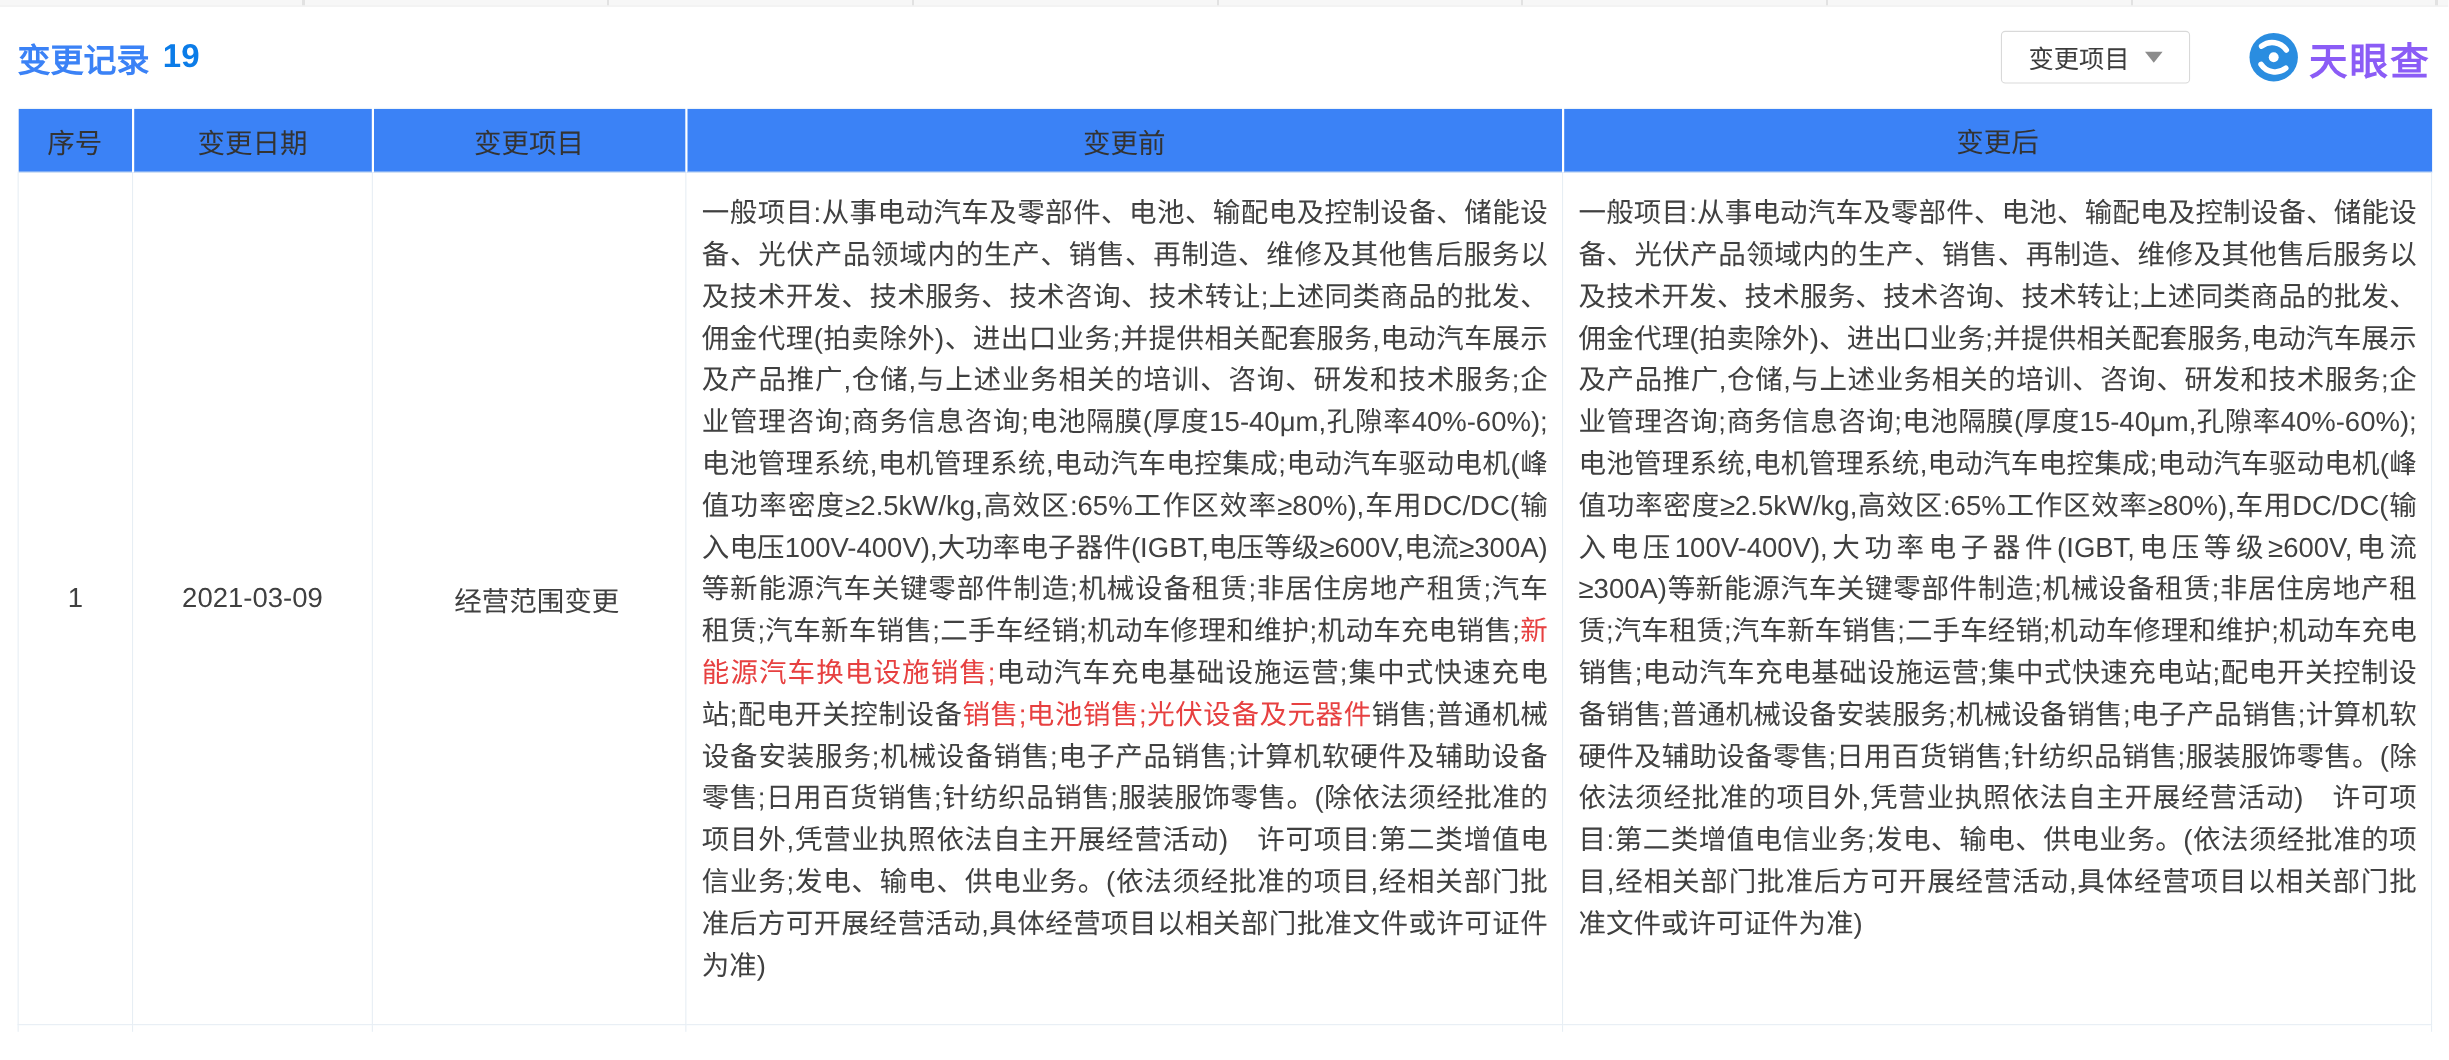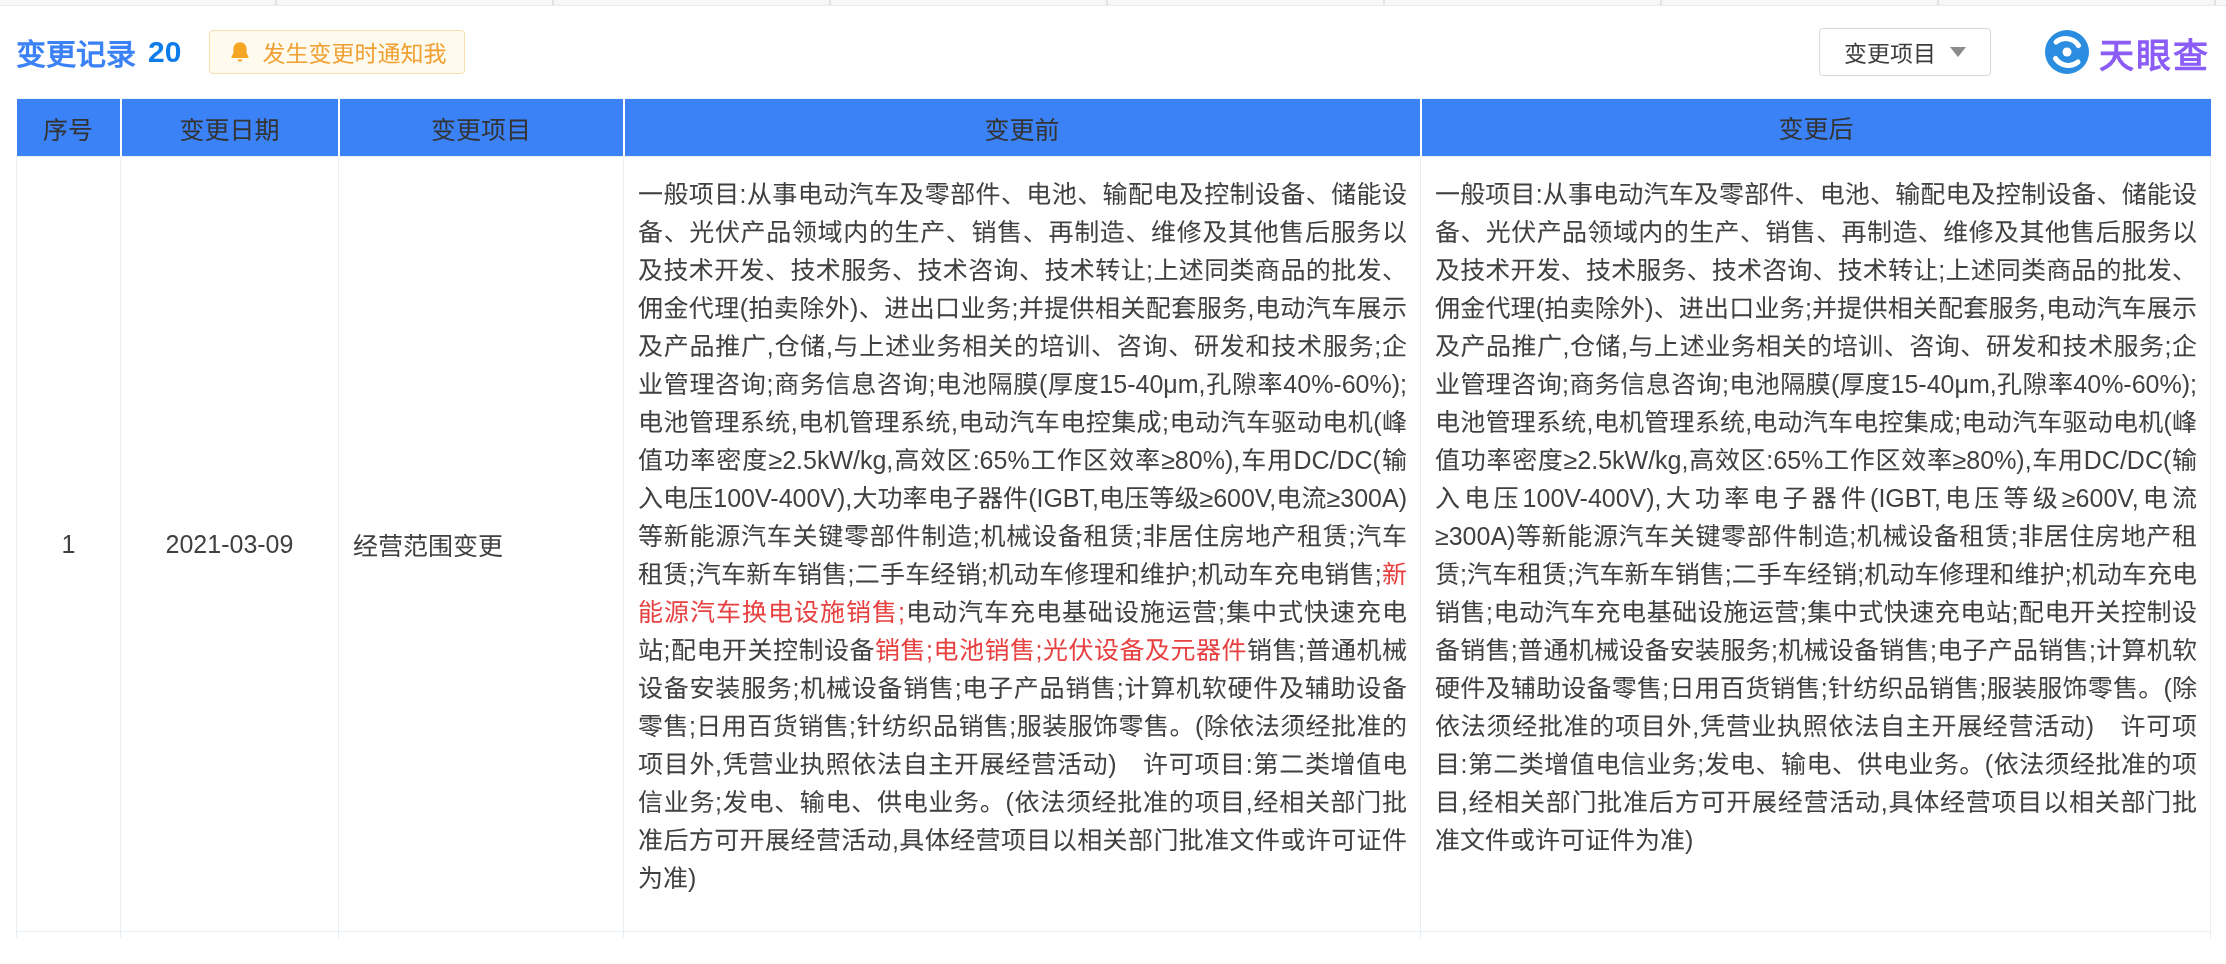--- a/index.html
+++ b/index.html
@@ -55,46 +55,37 @@
     font-size:25px; font-weight:400; color:#333;
     text-align:center; vertical-align:middle;
     border-right:2px solid #fff; border-top:1px solid #eef4f8; border-bottom:1px solid #e7eef4;
   }
   thead th:last-child { border-right:none;font-family:Liberation Mono, monospace; }
   tbody td {
     border:1px solid #e7eef4; background:#fff;
     font-size:25px; color:#404040; vertical-align:middle;
   }
   td.cell-no, td.cell-date { text-align:center; }
-  td.cell-item { text-align:left; padding-left:14px; }
+  td.cell-item { text-align:center; padding-left:14px; }
   td.cell-text {
     vertical-align:top; padding:18px 13px 34px 14px;
     line-height:38px; text-align:justify;
   }
   .seg-red { color:#e74040; }
   tr.stub-row td { height:6px; padding:0; border-bottom:none; }
 </style>
 </head>
 <body>
 
 <div class="top-strip"></div>
 
 <div class="header-bar">
   <span class="page-title">变更记录</span>
-  <span class="count">20</span>
+  <span class="count">19</span>
 
-  <button class="notify-btn">
-    <span style="display:inline-flex;">
-      <svg viewBox="0 0 24 24" aria-hidden="true">
-        <path fill="#f5a623" d="M12 2.2c-3.7 0-6.6 2.9-6.6 6.6v4.4L3.5 16.6c-.3.6.1 1.4.8 1.4h15.4c.7 0 1.1-.8.8-1.4l-1.9-3.4V8.8c0-3.7-2.9-6.6-6.6-6.6z"></path>
-        <path fill="#f5a623" d="M9.6 19.4a2.4 2.4 0 0 0 4.8 0z"></path>
-      </svg>
-    </span>
-    <span>发生变更时通知我</span>
-  </button>
 
   <span class="spacer"></span>
 
   <button class="filter-btn">
     <span>变更项目</span>
     <span class="caret-down"></span>
   </button>
 
   <span class="logo">
     <span style="display:inline-flex;">

